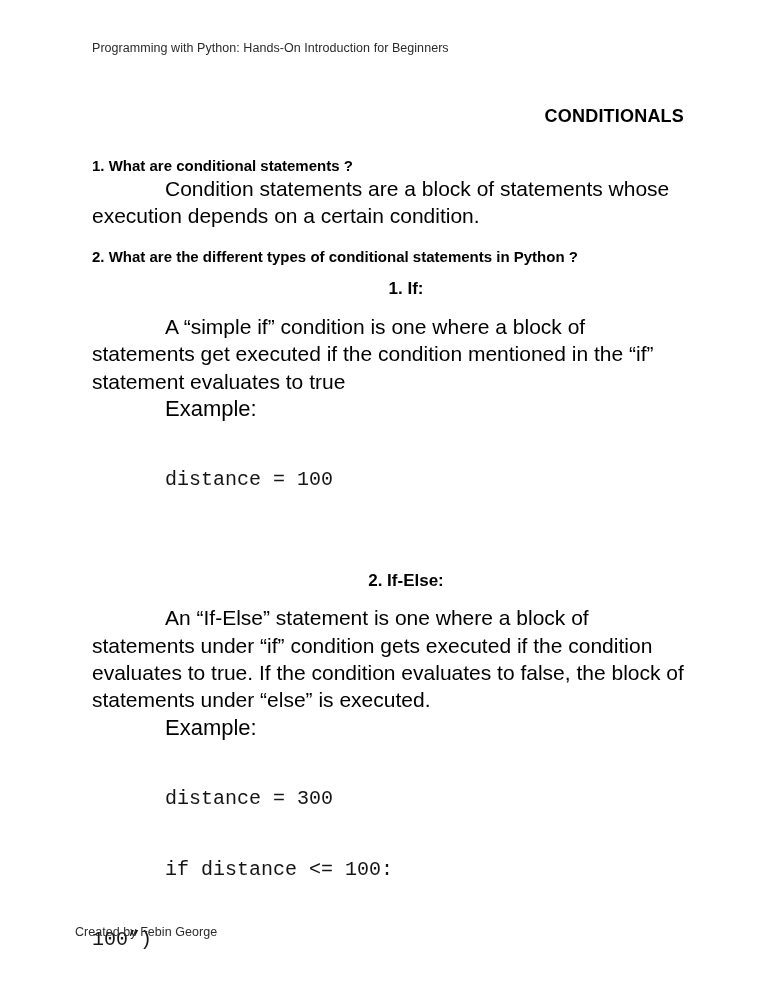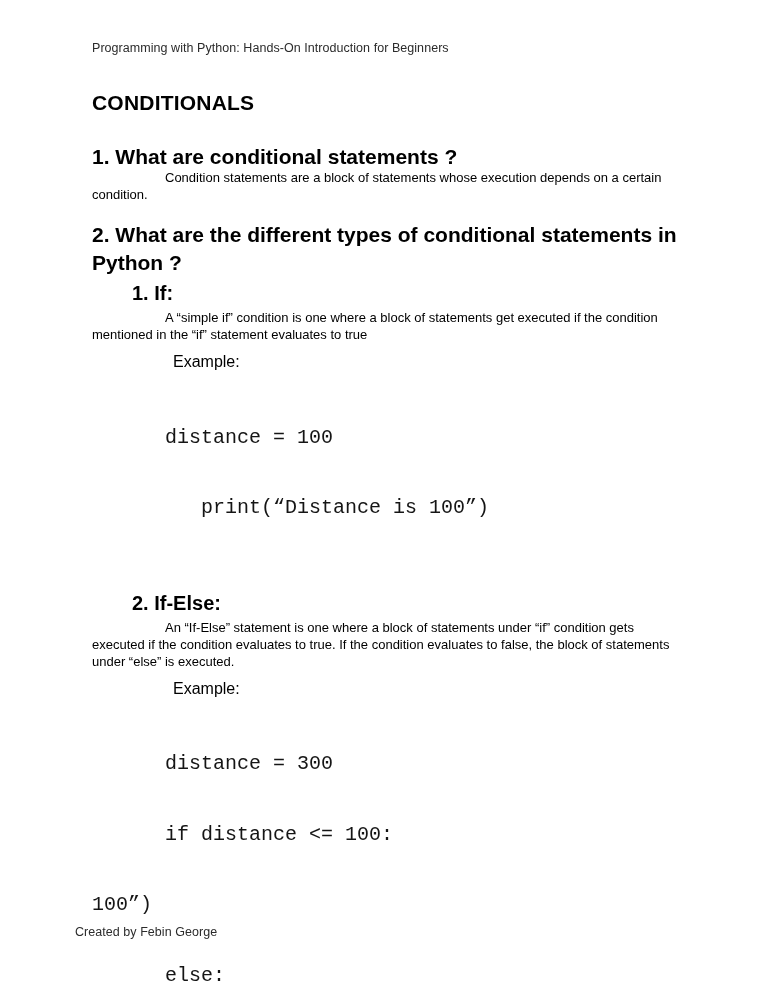--- a/index.html
+++ b/index.html
@@ -45,56 +45,57 @@
 
   
   .content {
     position: absolute;
     left: 92px;
     top: 90px;
     width: 592px;
   }
 
   .doc-title {
-    text-align: left;
-    font-size: 21px;
+    text-align: right;
+    font-size: 18px;
     font-weight: bold;
     letter-spacing: 0.2px;
-    margin: 0 0 28px 0;
+    margin: 16px 0 28px 0;
     line-height: 1.2;
   }
 
   .q-heading {
-    font-size: 21px;
+    font-size: 15px;
     font-weight: bold;
     line-height: 1.30;
     margin: 0;
   }
 
   .sub-heading {
-    font-size: 20px;
+    font-size: 17px;
     font-weight: bold;
     line-height: 1.32;
-    margin: 4px;
+    margin: 12px;
     padding-left: 36px;
+    text-align: center;
   }
 
   .body-para {
-    font-size: 13px;
+    font-size: 21px;
     font-weight: 400;
     line-height: 1.305;
     margin: 0;
     text-indent: 73px;
   }
 
   .example-label {
-    font-size: 16px;
+    font-size: 22px;
     font-weight: 400;
     line-height: 1.305;
-    margin: 8px;
+    margin: 0;
     padding-left: 73px;
   }
 
   .code-block {
     font-family: "Liberation Mono", "DejaVu Sans Mono", monospace;
     font-size: 15.5px;
     line-height: 1.38;
     margin: 0;
     white-space: pre-wrap;
     word-break: normal;
@@ -131,21 +132,20 @@
 
     <div class="gap-md"></div>
 
     <div class="q-heading">2. What are the different types of conditional statements in Python ?</div>
 
     <div class="sub-heading">1. If:</div>
     <div class="body-para">A “simple if” condition is one where a block of statements get executed if the condition mentioned in the “if” statement evaluates to true</div>
     <div class="example-label">Example:</div>
     <div class="code-block">
       <div class="code-line">distance = 100</div>
-      <div class="code-line">   print(“Distance is 100”)</div>
     </div>
 
     <div class="gap-lg"></div>
 
     <div class="sub-heading">2. If-Else:</div>
     <div class="body-para">An “If-Else” statement is one where a block of statements under “if” condition gets executed if the condition evaluates to true. If the condition evaluates to false, the block of statements under “else” is executed.</div>
     <div class="example-label">Example:</div>
     <div class="code-block">
       <div class="code-line">distance = 300</div>
       <div class="code-line">if distance &lt;= 100:</div>

